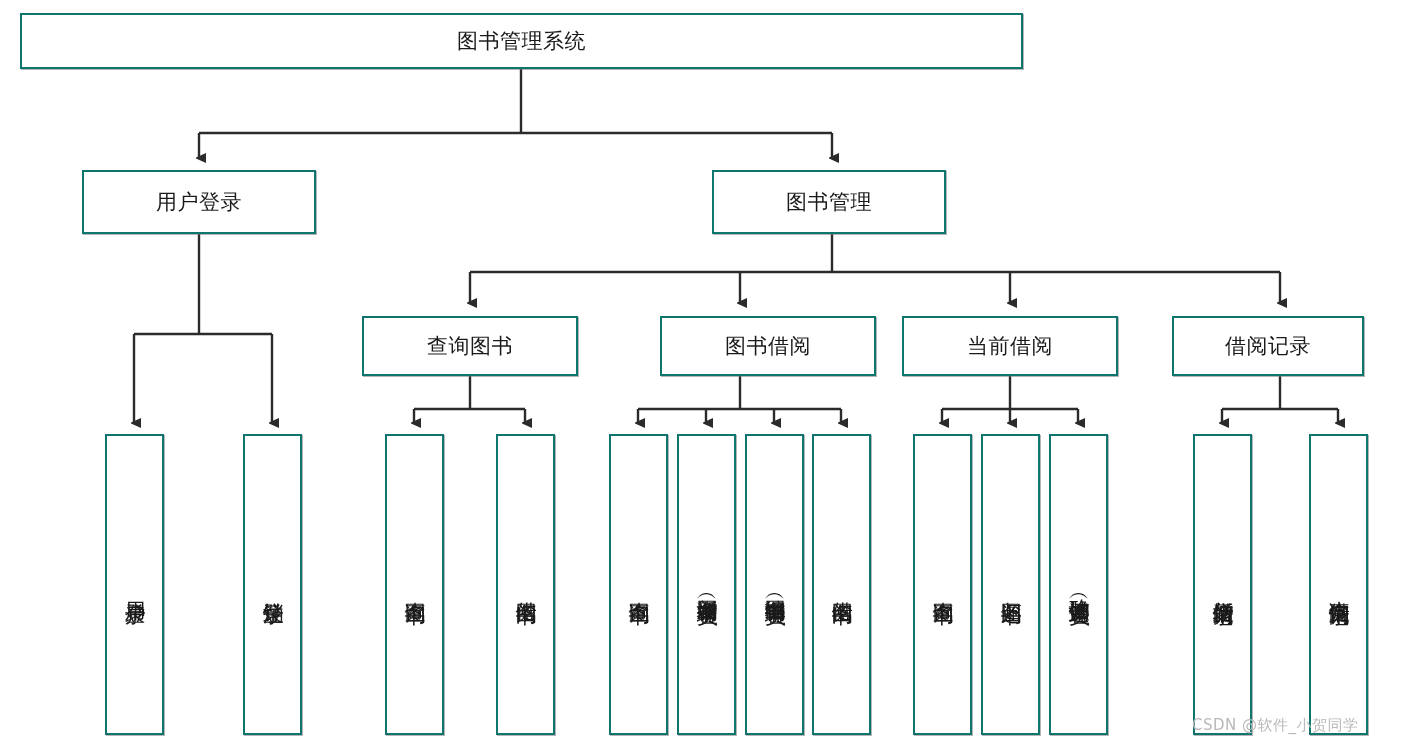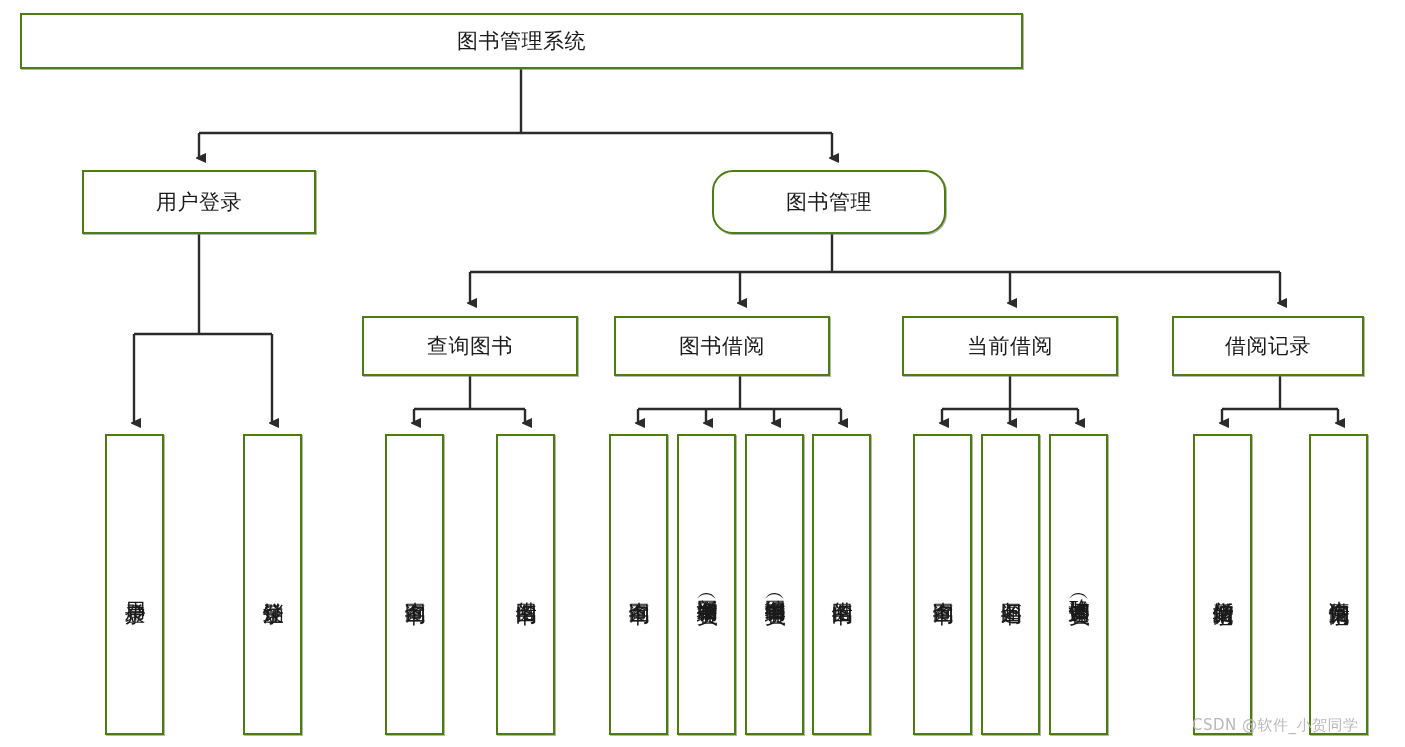--- a/index.html
+++ b/index.html
@@ -22,21 +22,21 @@
     position: absolute;
     left: 0;
     top: 0;
     width: 1405px;
     height: 747px;
     pointer-events: none;
   }
   .node {
     position: absolute;
     box-sizing: border-box;
-    border: 2px solid #4d7c0f;
+    border: 2px solid #0f766e;
     background: #ffffff;
     display: flex;
     align-items: center;
     justify-content: center;
     color: #1a1a1a;
     box-shadow: 1px 1px 0 rgba(120,120,120,0.55);
   }
   .node .label {
     display: block;
     text-align: center;
@@ -123,28 +123,28 @@
     </g>
   </svg>
 
   <div class="node horiz" style="left:20px; top:13px; width:1003px; height:56px;">
     <span class="label">图书管理系统</span>
   </div>
 
   <div class="node horiz" style="left:82px; top:170px; width:234px; height:64px;">
     <span class="label">用户登录</span>
   </div>
-  <div class="node horiz" style="left:712px; top:170px; width:234px; height:64px;border-radius:21px;">
+  <div class="node horiz" style="left:712px; top:170px; width:234px; height:64px;">
     <span class="label">图书管理</span>
   </div>
 
   <div class="node horiz" style="left:362px; top:316px; width:216px; height:60px;">
     <span class="label">查询图书</span>
   </div>
-  <div class="node horiz" style="left:614px; top:316px; width:216px; height:60px;">
+  <div class="node horiz" style="left:660px; top:316px; width:216px; height:60px;">
     <span class="label">图书借阅</span>
   </div>
   <div class="node horiz" style="left:902px; top:316px; width:216px; height:60px;">
     <span class="label">当前借阅</span>
   </div>
   <div class="node horiz" style="left:1172px; top:316px; width:192px; height:60px;">
     <span class="label">借阅记录</span>
   </div>
 
   <div class="node vert" style="left:105px; top:434px; width:59px; height:301px;">

